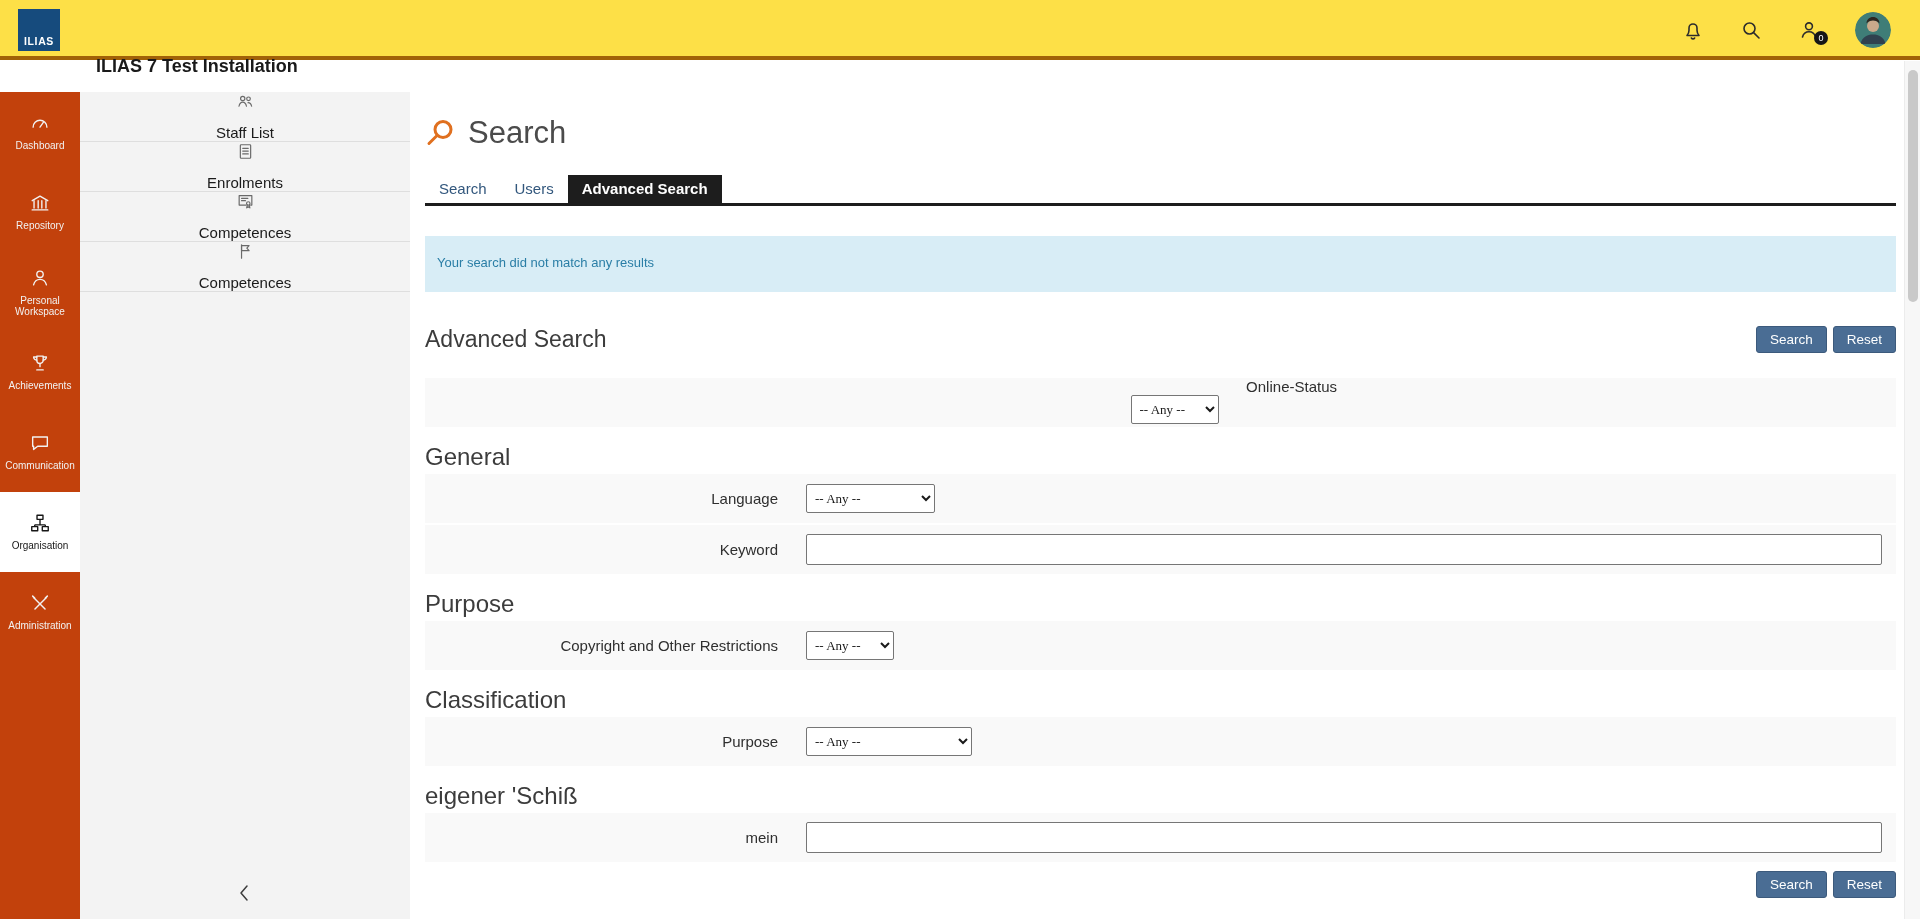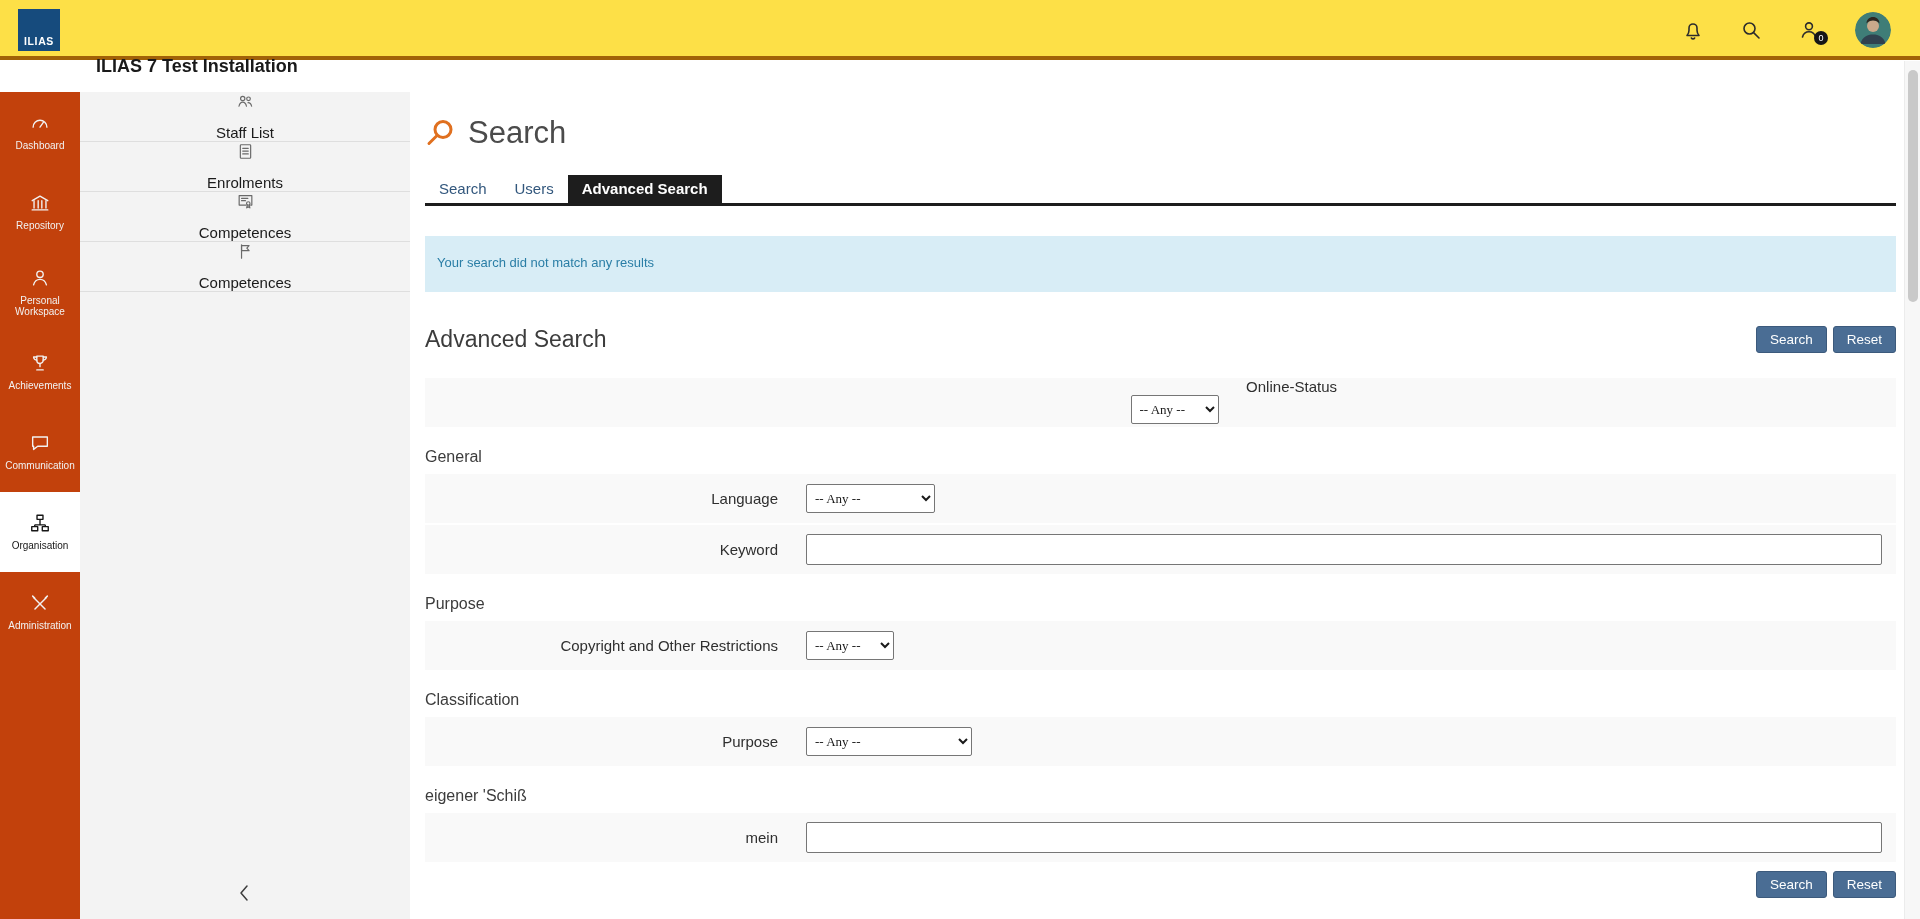--- a/index.html
+++ b/index.html
@@ -56,21 +56,21 @@
   .msg-info { margin-top:30px; height:56px; background:#d8edf6; color:#2a7ea6;
     font-size:13px; padding:19px 12px; }
 
   .form-head { margin-top:33px; height:28px; display:flex; align-items:center; justify-content:space-between; }
   .form-title { font-size:23px; color:#3c3c3c; font-weight:400; }
   .btn-group { display:flex; gap:6px; }
   .btn { background:#4a6d94; border:1px solid #3c5a7c; color:#fff; font-size:13.5px;
     padding:5px 13px; border-radius:3px; cursor:pointer; font-family:inherit; }
 
   .group-first { margin-top:25px;flex-direction:column; }
-  .section-title { font-size:16px; line-height:27px; color:#3c3c3c; font-weight:400; margin:16px 0 4px; }
+  .section-title { font-size:24px; line-height:27px; color:#3c3c3c; font-weight:400; margin:16px 0 4px; }
   .form-row { background:#f9f9f9; height:49px; display:flex; align-items:center; margin-bottom:2px; }
   .row-label { width:353px; text-align:right; font-size:15px; color:#2f2f2f; flex-shrink:0; }
   .row-ctl { margin-left:28px; }
   select { height:29px; font-size:13px; border:1px solid #767676; border-radius:2px;
     background:#fff; color:#1a1a1a; padding:0 4px; font-family:Liberation Serif, serif; cursor:pointer; }
   .sel-s { width:88px; } .sel-m { width:129px; } .sel-l { width:166px; }
   input.text { height:31px; width:1076px; border:1px solid #767676; border-radius:2px;
     font-size:14px; padding:0 8px; font-family:inherit; background:#fff; }
   .form-actions { margin-top:9px; display:flex; justify-content:flex-end; gap:6px; }
 

